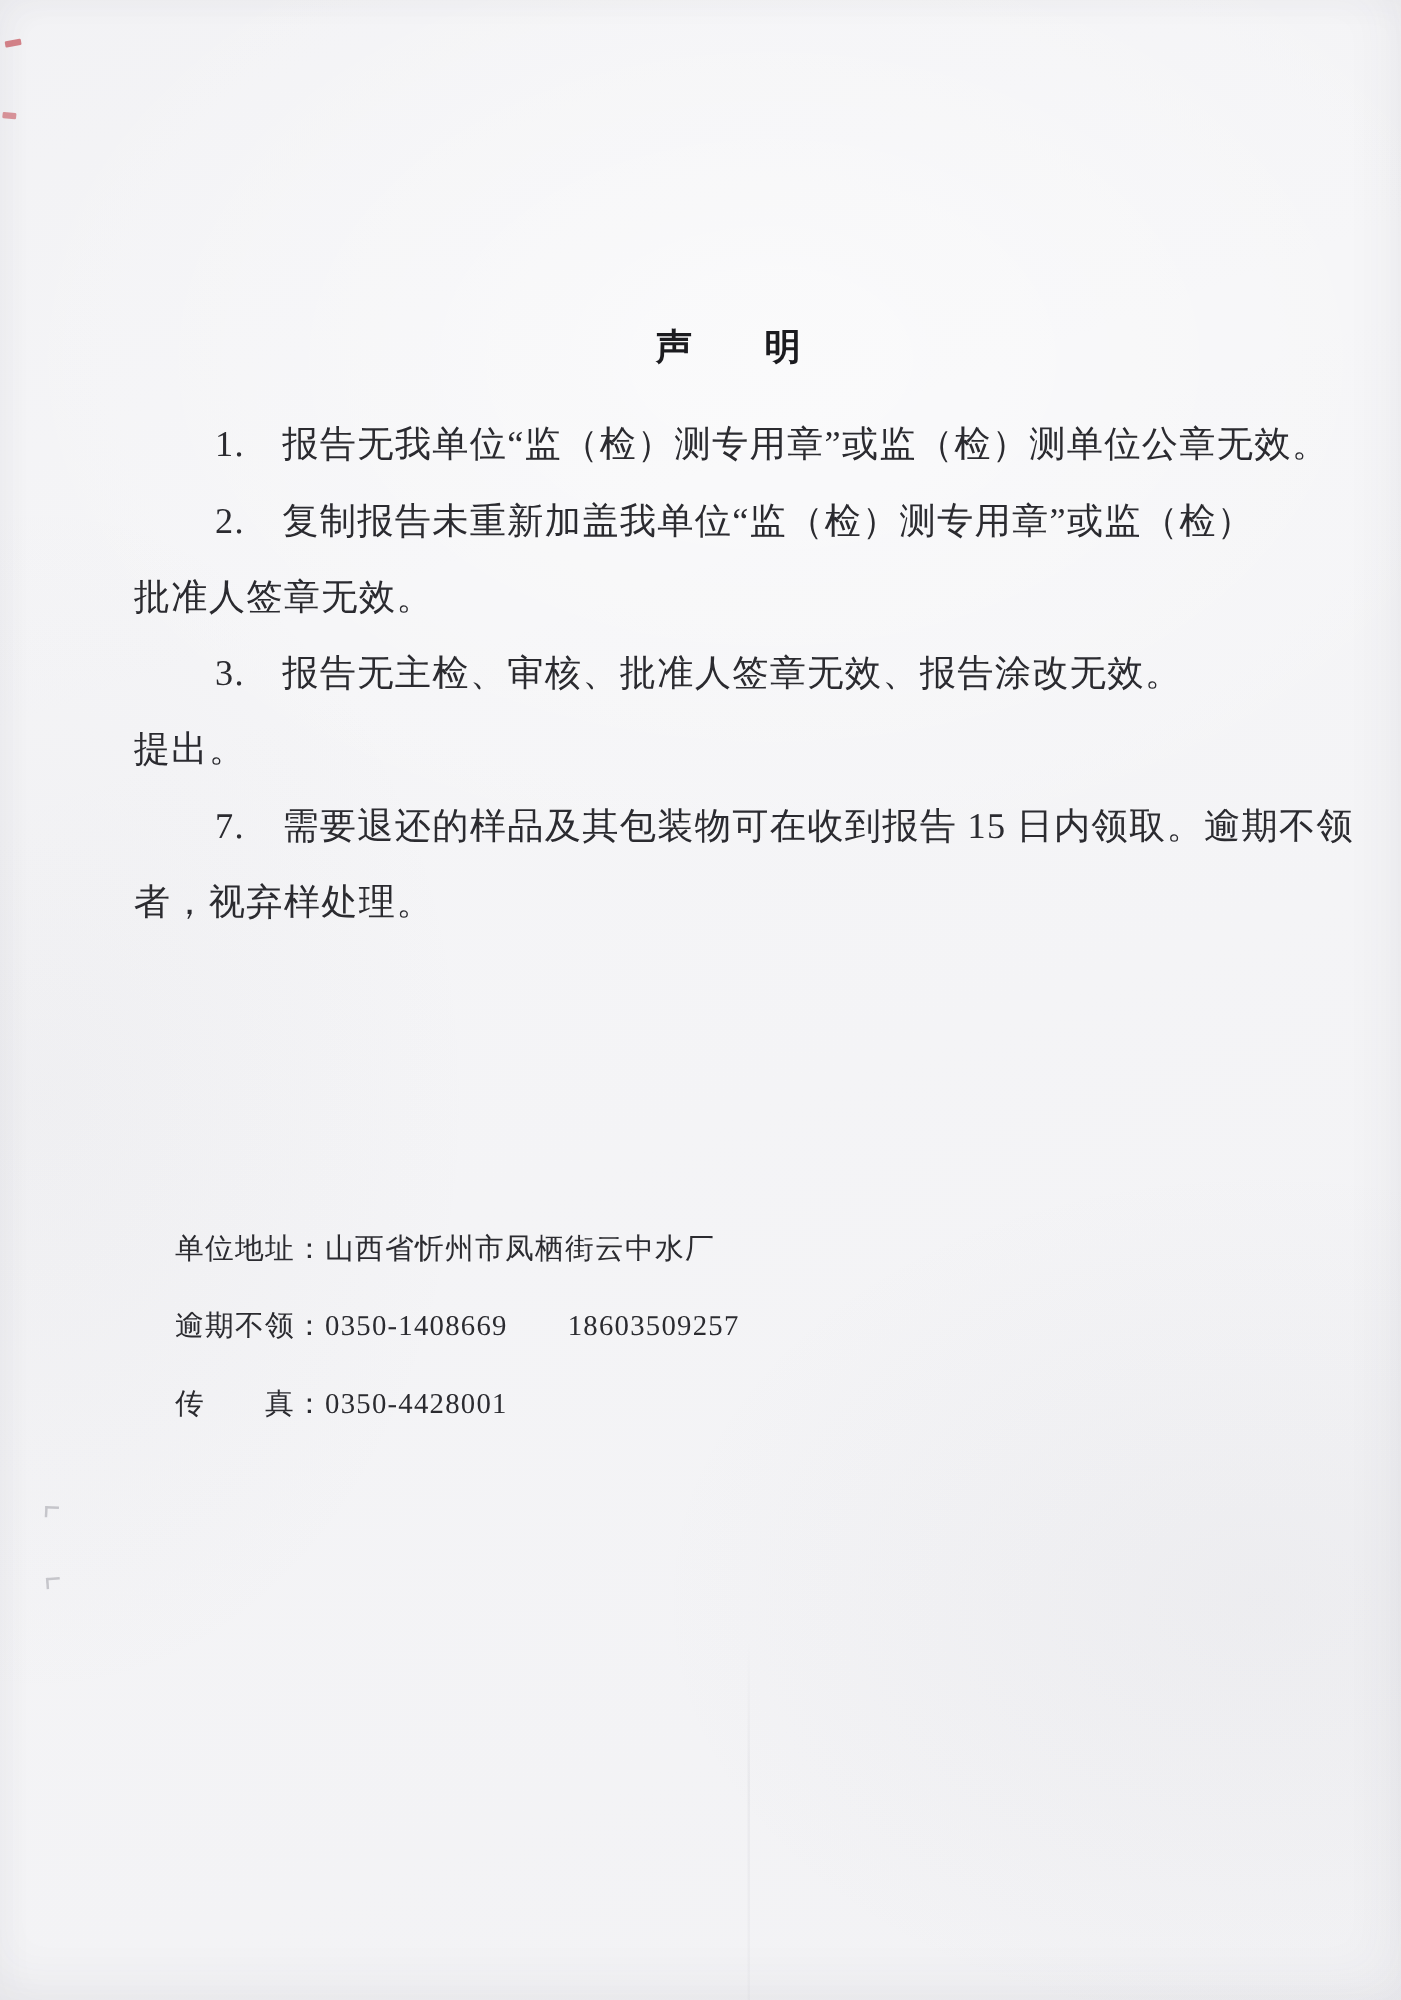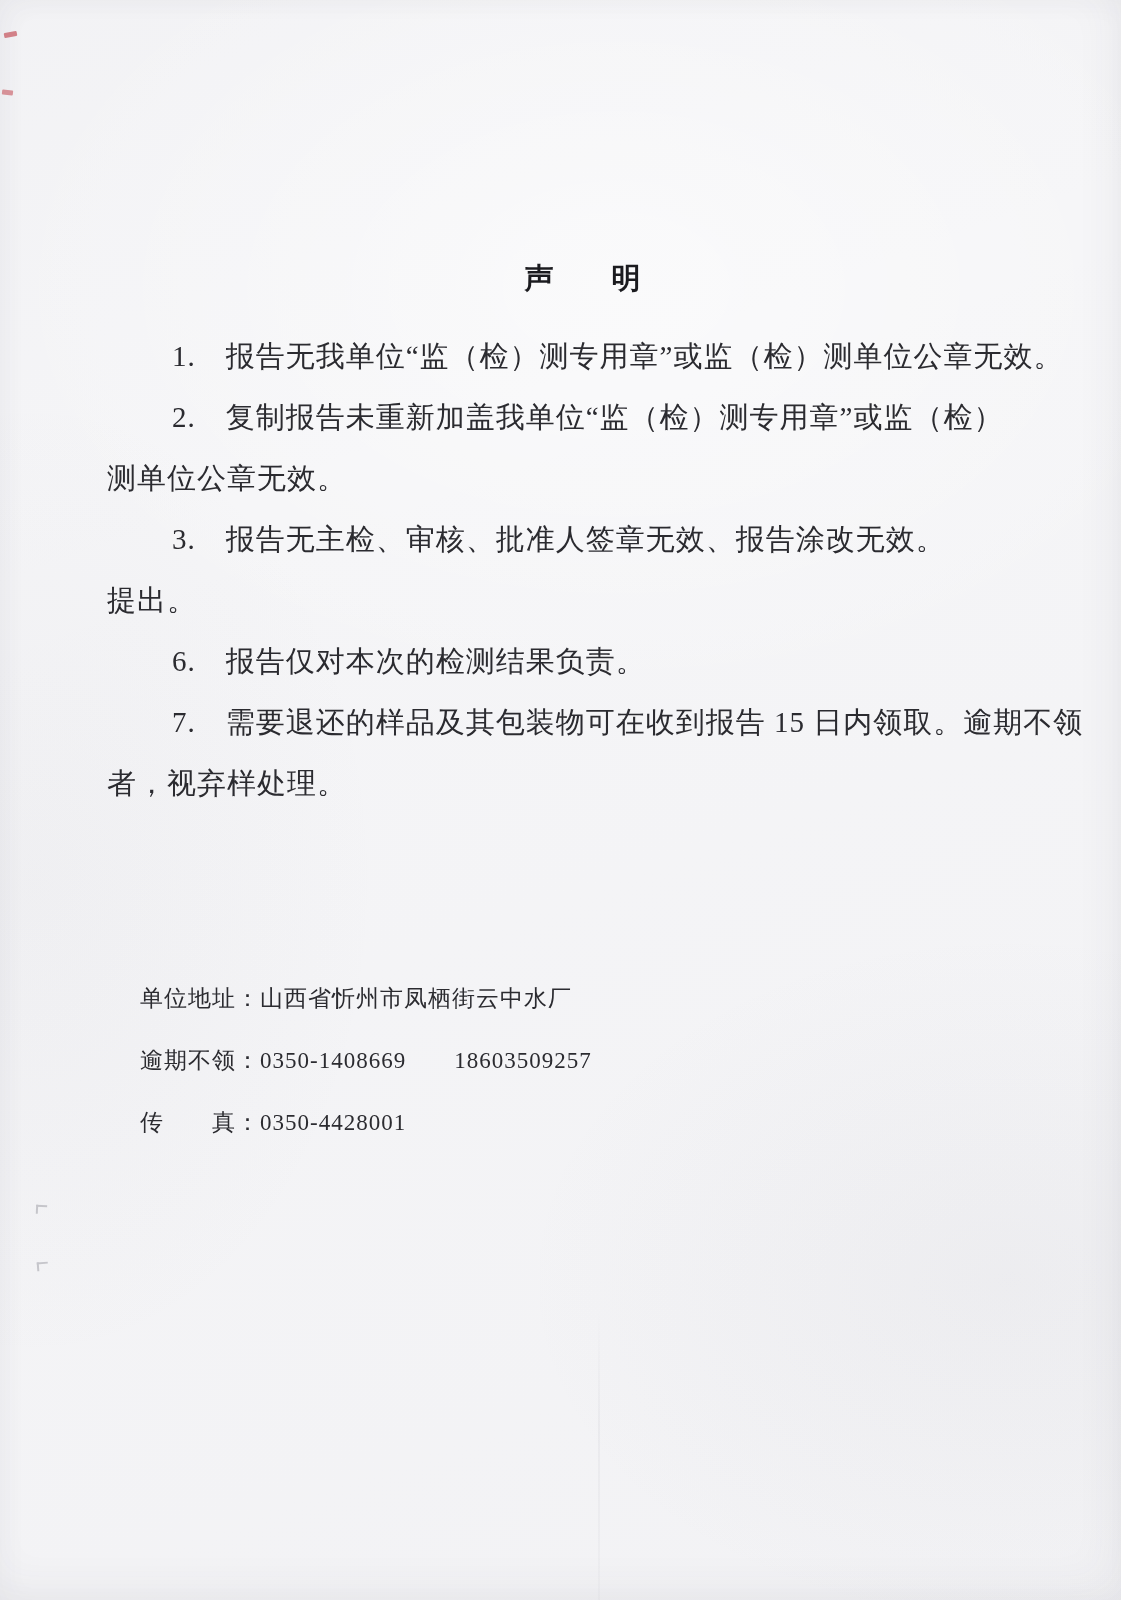--- a/index.html
+++ b/index.html
@@ -92,24 +92,23 @@
 <div class="paper">
 
   <div class="red-mark m1"></div>
   <div class="red-mark m2"></div>
 
   <h1 class="title">声　　明</h1>
 
   <div class="body-lines">
     <div class="line indent">1.　报告无我单位“监（检）测专用章”或监（检）测单位公章无效。</div>
     <div class="line indent">2.　复制报告未重新加盖我单位“监（检）测专用章”或监（检）</div>
-    <div class="line">测单位公章无效。</div>
+    <div class="line">批准人签章无效。</div>
     <div class="line indent">3.　报告无主检、审核、批准人签章无效、报告涂改无效。</div>
     <div class="line">提出。</div>
-    <div class="line indent">6.　报告仅对本次的检测结果负责。</div>
     <div class="line indent">7.　需要退还的样品及其包装物可在收到报告 15 日内领取。逾期不领</div>
     <div class="line">者，视弃样处理。</div>
   </div>
 
   <div class="contact">
     <div class="contact-row">
       <span class="contact-label">单位地址：</span><span class="contact-value">山西省忻州市凤栖街云中水厂</span>
     </div>
     <div class="contact-row">
       <span class="contact-label">逾期不领：</span><span class="contact-value">0350-1408669　　18603509257</span>

